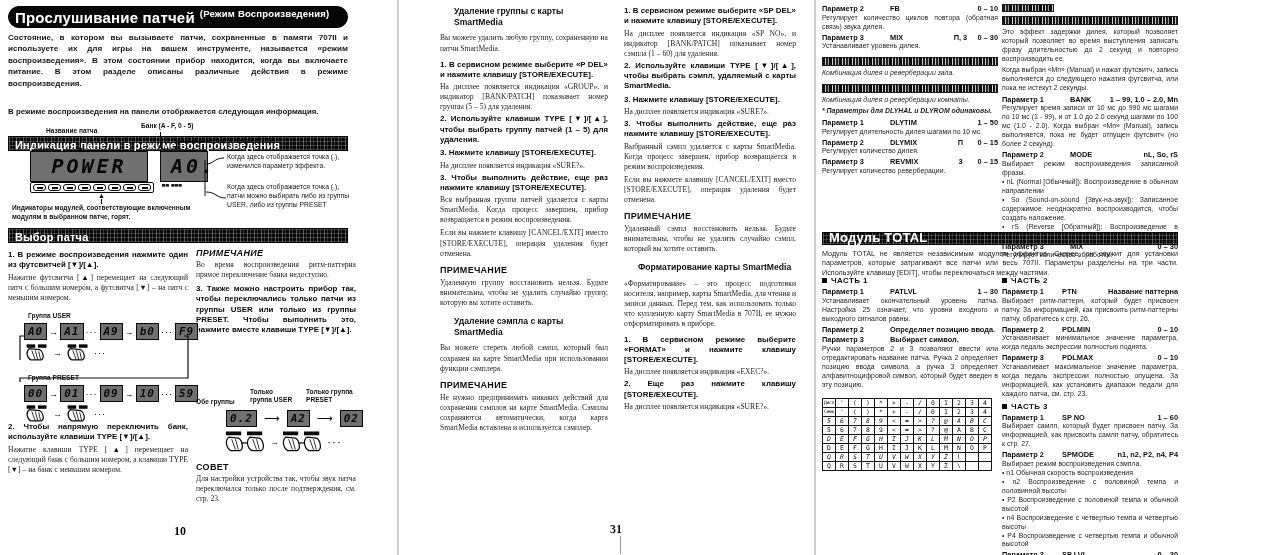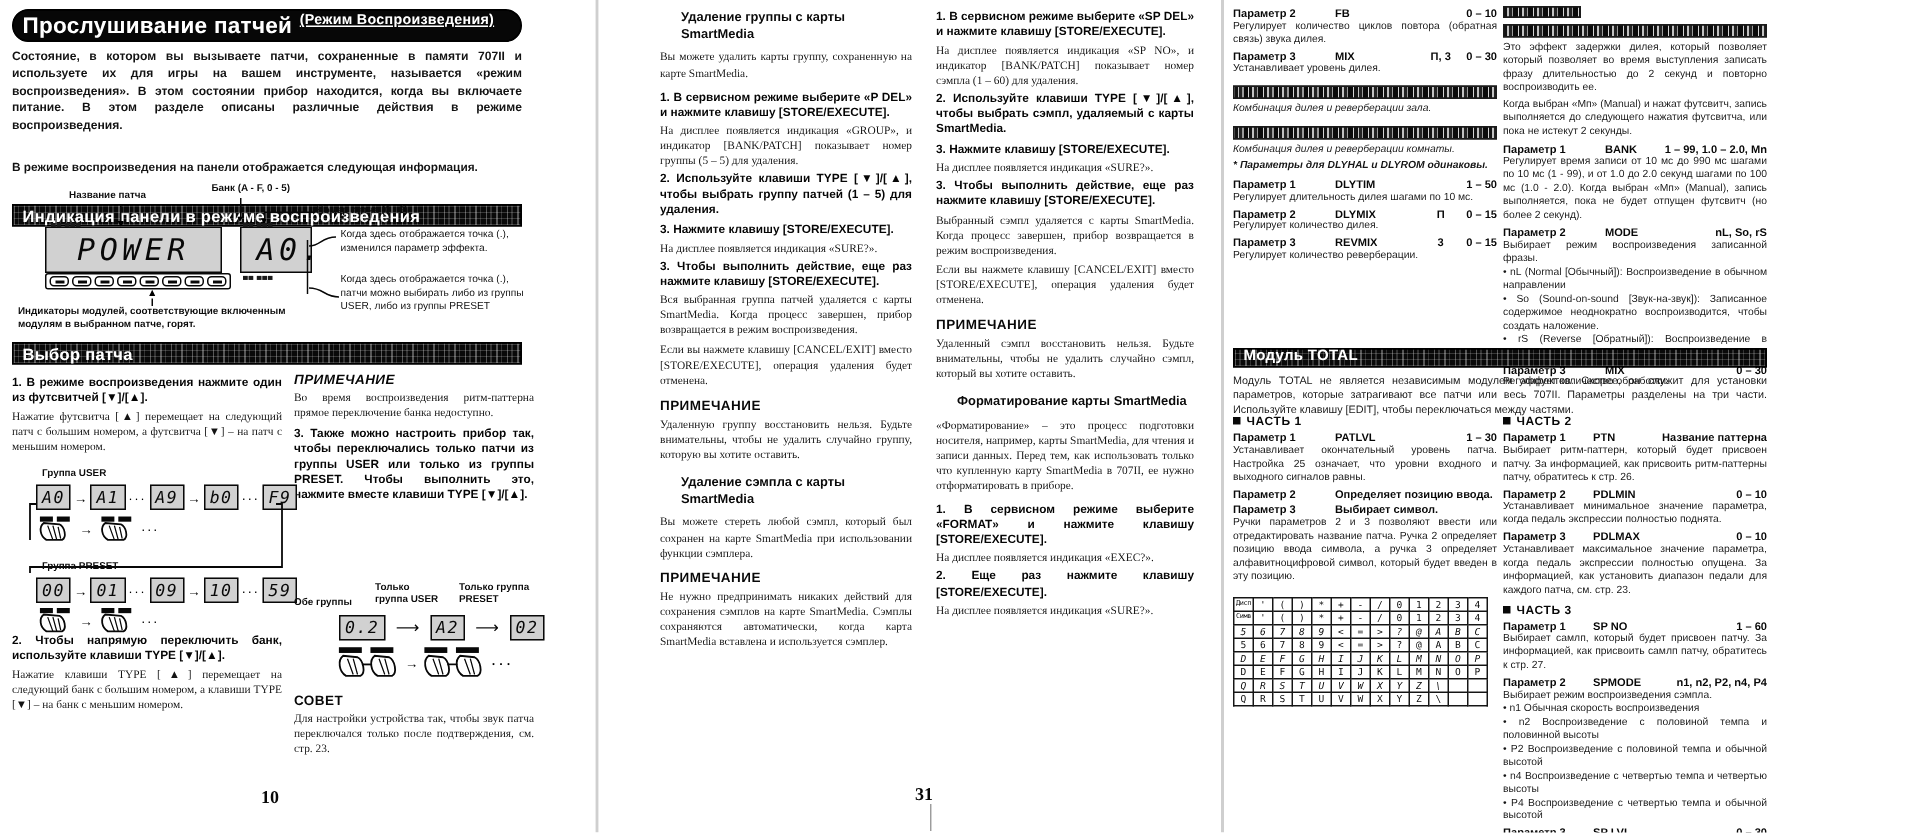--- a/index.html
+++ b/index.html
@@ -106,23 +106,23 @@
     text-align: center;
     color: #111;
   }
 
   
   .lcd {
     display: inline-block;
     border: 1.6px solid #111;
     padding: 1px 3px;
     font-family: "DejaVu Sans Mono", monospace;
-    font-weight: normal;
+    font-weight: bold;
     letter-spacing: 1px;
-    background: #5eead4;
+    background: #d946ef;
     color: #111;
   }
   .lcd-big { font-size: 20px; padding: 2px 10px 3px 10px; letter-spacing: 3px; }
   .lcd-sm  { font-size: 11px; }
   .arrow { font-size: 9px; padding: 0 2px; color: #111; }
   .dots  { font-size: 9px; letter-spacing: 1px; padding: 0 2px; }
 
   .modrow {
     display: flex; gap: 2px; align-items: center;
     border: 1.4px solid #111; padding: 1px 2px; width: max-content;
@@ -197,21 +197,21 @@
 </style>
 </head>
 <body>
 
 <div id="page">
 
   <div class="sheet sheet-left">
 
     <div class="blackbar" style="position:absolute;left:8px;top:6px;width:340px;height:22px;display:flex;align-items:flex-start;border-radius:11px;">
       <span style="font-size:15px;">Прослушивание патчей</span>
-      <span style="font-size:9.5px;margin-left:5px;text-decoration:underline;">(Режим Воспроизведения)</span>
+      <span style="font-size:9.5px;margin-left:5px;">(Режим Воспроизведения)</span>
     </div>
 
     <div class="body" style="position:absolute;left:8px;top:32px;width:340px;font-size:8.1px;line-height:1.42;font-family:'Liberation Sans',sans-serif;font-weight:600;">Состояние, в котором вы вызываете патчи, сохраненные в памяти 707II и используете их для игры на вашем инструменте, называется «режим воспроизведения». В этом состоянии прибор находится, когда вы включаете питание. В этом разделе описаны различные действия в режиме воспроизведения.</div>
 
     <div class="blackbar noise" style="position:absolute;left:8px;top:88px;width:340px;height:15px;font-size:11px;margin-top:48px;">Индикация панели в режиме воспроизведения</div>
 
     <div class="body" style="position:absolute;left:8px;top:107px;width:346px;font-size:7.9px;font-family:'Liberation Sans',sans-serif;font-weight:600;text-align:left;">В режиме воспроизведения на панели отображается следующая информация.</div>
 
     <div style="position:absolute;left:8px;top:120px;width:350px;height:105px;">
 
@@ -394,21 +394,21 @@
 
     <div class="pageno" style="position:absolute;left:0px;top:524px;width:360px;">10</div>
   </div>
 
   <div class="gutter" style="left:397px;"></div>
 
   <div class="sheet sheet-mid">
 
     <div class="col" style="left:16px;top:6px;width:168px;">
       <div class="h-sub" style="padding-left:14px;">Удаление группы с карты SmartMedia</div>
-      <div class="body" style="margin-top:6px;">Вы можете удалить карты группу, сохраненную на карте SmartMedia.</div>
+      <div class="body" style="margin-top:6px;">Вы можете удалить любую группу, сохраненную на патчи SmartMedia.</div>
       <div class="bold-step" style="margin-top:6px;">1. В сервисном режиме выберите «P DEL» и нажмите клавишу [STORE/EXECUTE].</div>
       <div class="body" style="margin-top:2px;">На дисплее появляется индикация «GROUP», и индикатор [BANK/PATCH] показывает номер группы (5 – 5) для удаления.</div>
       <div class="bold-step" style="margin-top:2px;">2. Используйте клавиши TYPE [▼]/[▲], чтобы выбрать группу патчей (1 – 5) для удаления.</div>
       <div class="bold-step" style="margin-top:3px;">3. Нажмите клавишу [STORE/EXECUTE].</div>
       <div class="body" style="margin-top:2px;">На дисплее появляется индикация «SURE?».</div>
       <div class="bold-step" style="margin-top:2px;">3. Чтобы выполнить действие, еще раз нажмите клавишу [STORE/EXECUTE].</div>
       <div class="body" style="margin-top:2px;">Вся выбранная группа патчей удаляется с карты SmartMedia. Когда процесс завершен, прибор возвращается в режим воспроизведения.</div>
       <div class="body" style="margin-top:3px;">Если вы нажмете клавишу [CANCEL/EXIT] вместо [STORE/EXECUTE], операция удаления будет отменена.</div>
       <div class="note-h" style="margin-top:6px;">ПРИМЕЧАНИЕ</div>
       <div class="body" style="margin-top:3px;">Удаленную группу восстановить нельзя. Будьте внимательны, чтобы не удалить случайно группу, которую вы хотите оставить.</div>
@@ -518,21 +518,21 @@
       <div class="desc">• rS (Reverse [Обратный]): Воспроизведение в обратном направлении</div>
 
       <div class="prm" style="margin-top:1px;">
         <span class="p-name">Параметр 3</span>
         <span class="p-key" style="padding-left:22px;">MIX</span>
         <span class="p-val">0 – 30</span>
       </div>
       <div class="desc">Регулирует количество обработки.</div>
     </div>
 
-    <div class="blackbar noise" style="position:absolute;left:6px;top:232px;width:356px;height:13px;font-size:10px;display:flex;align-items:center;">Модуль TOTAL</div>
+    <div class="blackbar noise" style="position:absolute;left:6px;top:232px;width:356px;height:13px;font-size:13px;display:flex;align-items:center;">Модуль TOTAL</div>
 
     <div class="desc" style="position:absolute;left:6px;top:249px;width:356px;font-size:7.2px;">Модуль TOTAL не является независимым модулем эффектов. Скорее, он служит для установки параметров, которые затрагивают все патчи или весь 707II. Параметры разделены на три части. Используйте клавишу [EDIT], чтобы переключаться между частями.</div>
 
     <div class="col" style="left:6px;top:276px;width:176px;">
       <div class="part-h"><span class="sq"></span><span>ЧАСТЬ 1</span></div>
       <div class="prm" style="margin-top:2px;">
         <span class="p-name">Параметр 1</span>
         <span class="p-key" style="padding-left:22px;">PATLVL</span>
         <span class="p-val">1 – 30</span>
       </div>

